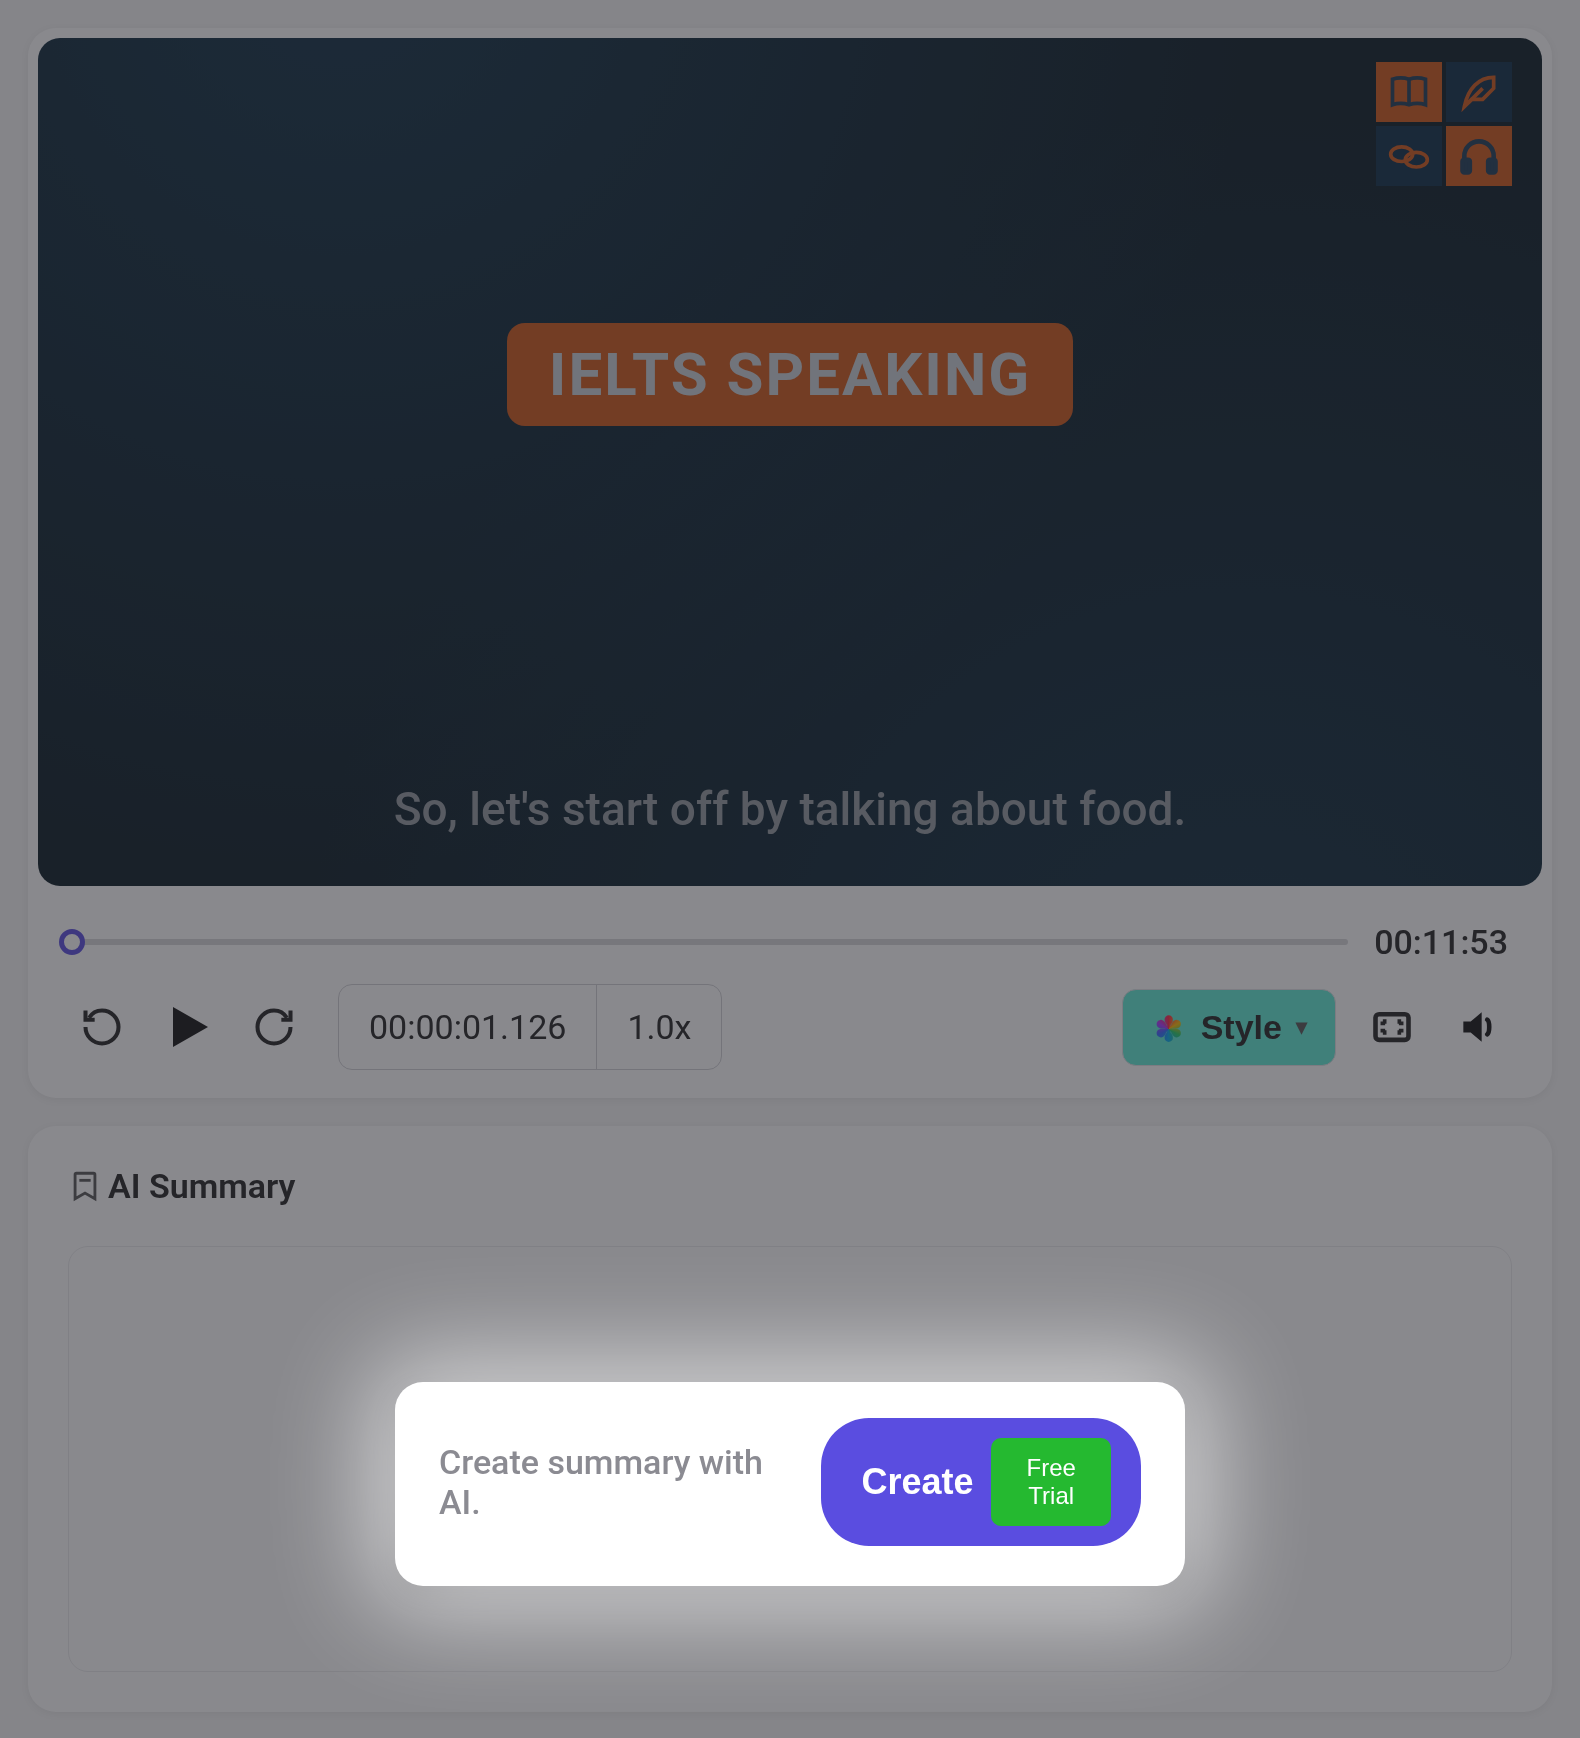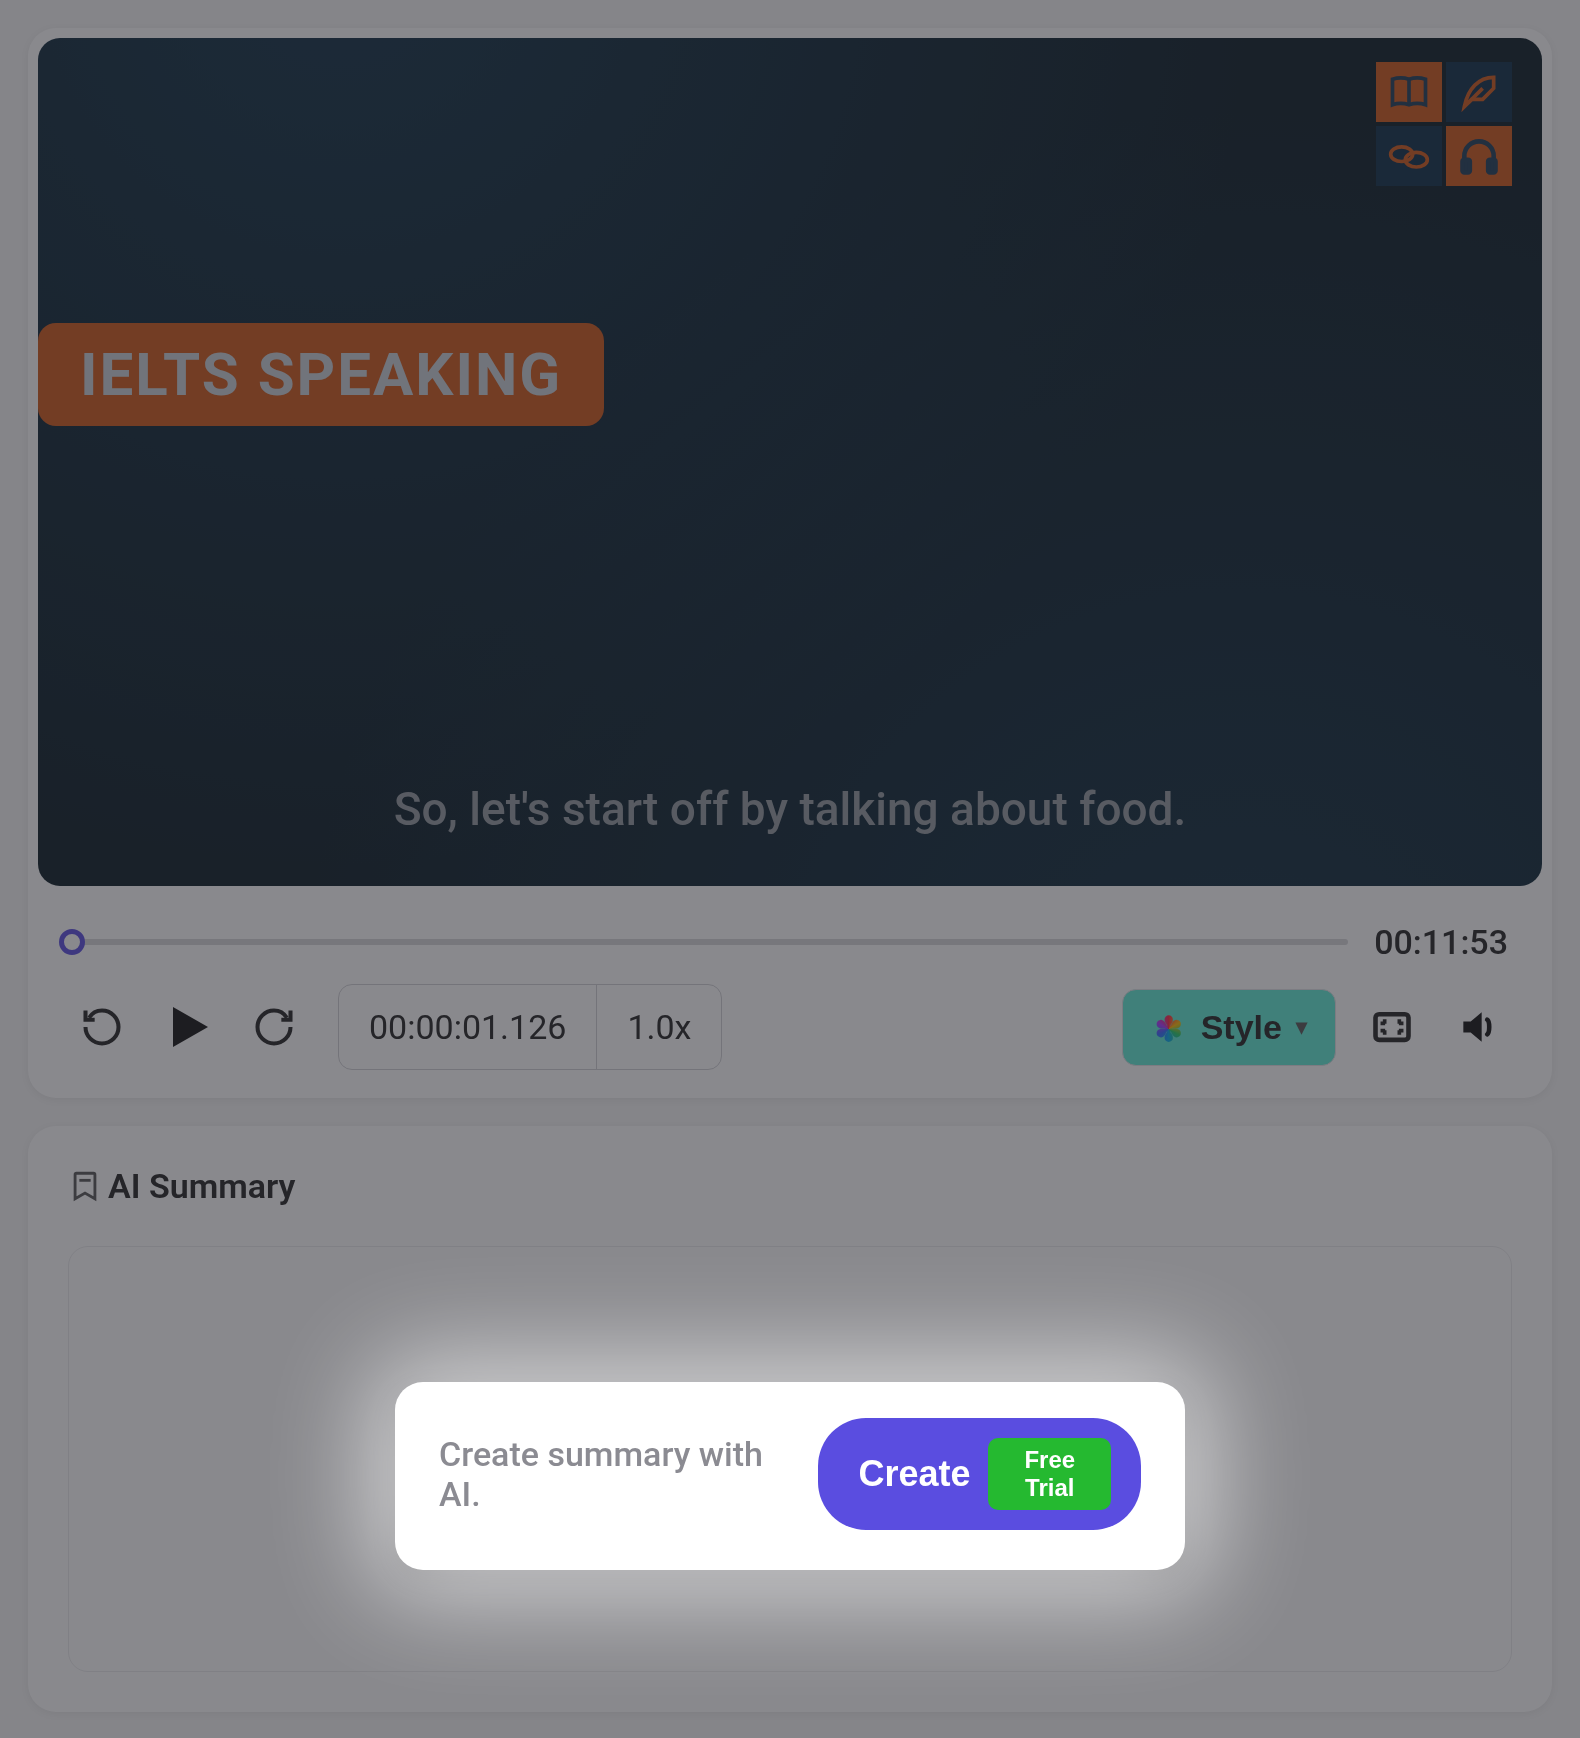--- a/index.html
+++ b/index.html
@@ -49,21 +49,21 @@
     height: 60px;
     display:flex; align-items:center; justify-content:center;
   }
   .skill-tile svg { width: 44px; height: 44px; }
   .tile-blue  { background:#0b2a46; }
   .tile-orange{ background:#cf5718; }
 
   .video-center {
     position: absolute;
     top: 285px; left: 0; right: 0;
-    display:flex; align-items:center;
+    display:flex; flex-direction:column; align-items:center;
   }
   .badge-tag {
     background:#cf5718;
     color:#c9d0d7;
     font-weight:700;
     font-size:60px;
     letter-spacing:2px;
     padding:16px 42px;
     border-radius:18px;
   }
@@ -216,23 +216,23 @@
     background:#5a4de0;
     color:#fff;
     border:none;border-radius:48px;
     padding:20px 30px 20px 40px;
     font-size:36px;font-weight:700;
     cursor:pointer;
   }
   .free-badge {
     background:#25b930;
     color:#fff;
-    font-size:24px;font-weight:700;
+    font-size:24px;font-weight:400;
     border-radius:10px;
-    padding:8px 16px;
+    padding:16px 16px;
   }
 </style>
 </head>
 <body>
 
 <div class="page-wrap">
 
   <div class="video-card">
 
     <div class="video-frame">

